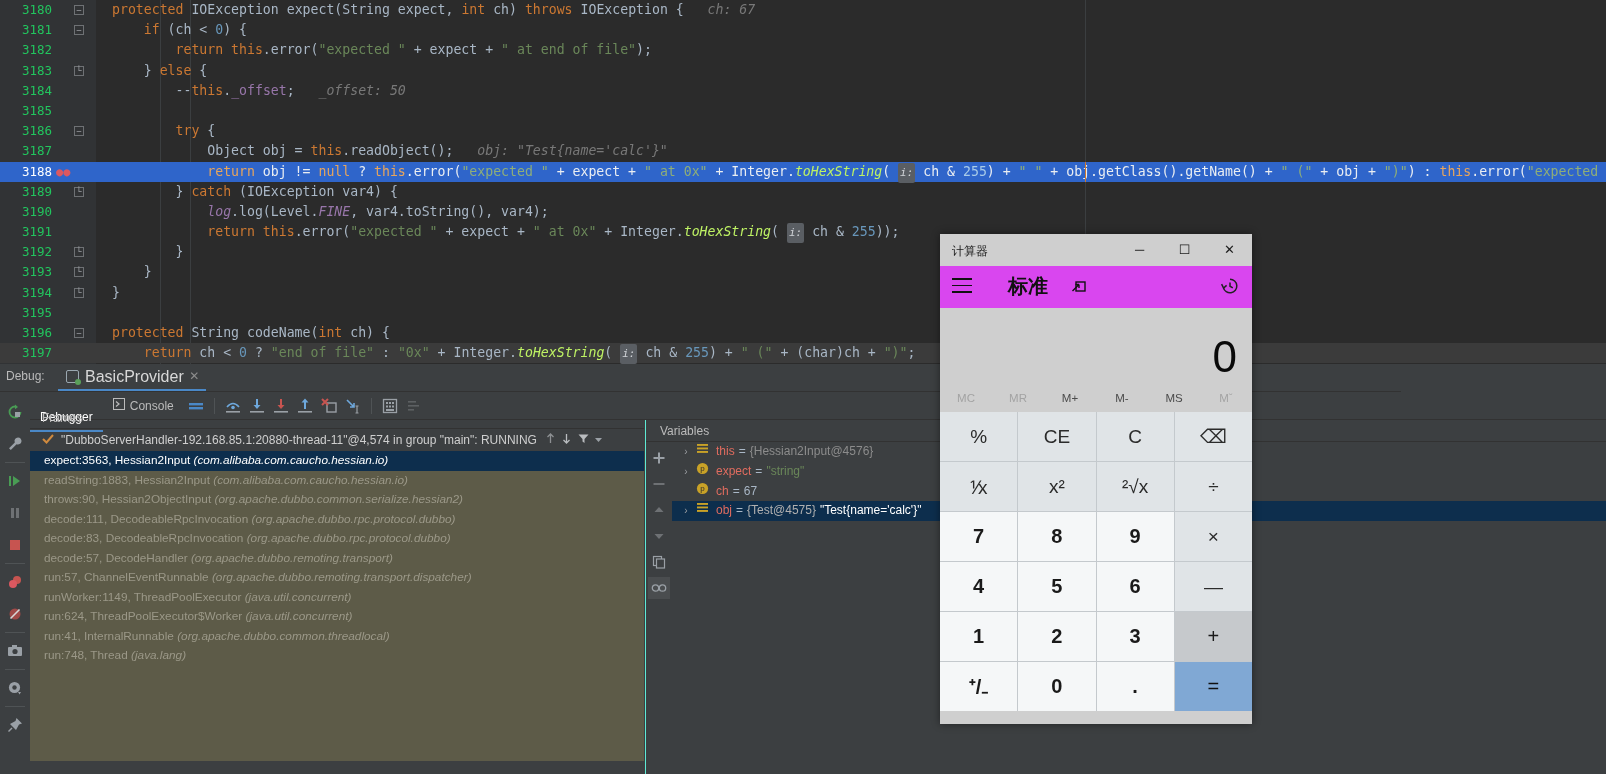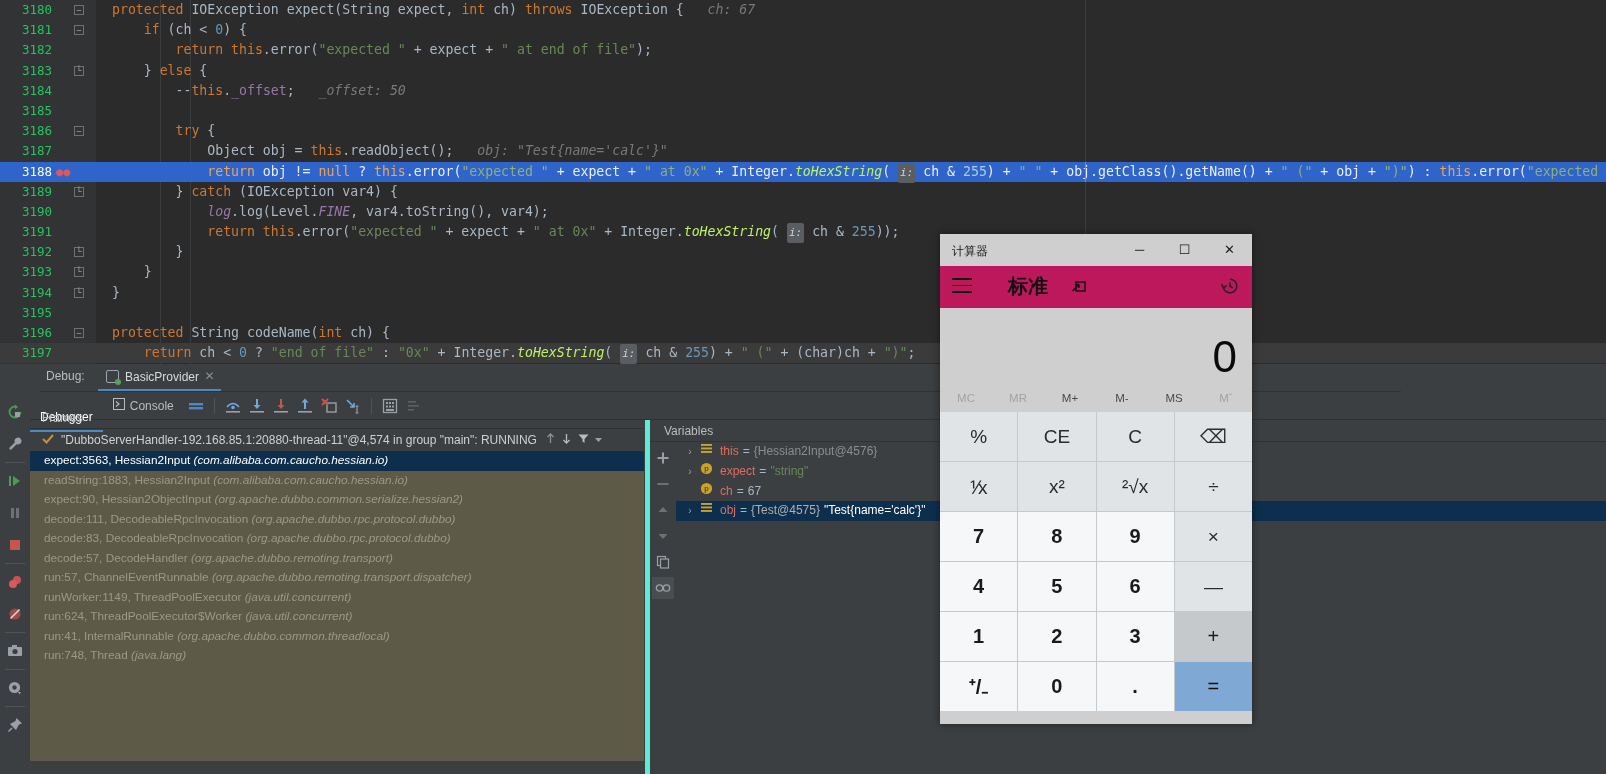--- a/index.html
+++ b/index.html
@@ -71,33 +71,32 @@
     position: absolute; top: 0; width: 1px; height: 364px; background: #3b3e40;
   }
   .caret {
     position: absolute; width: 1px; height: 20px; background: #cc7832;
   }
 
   
   #debug-panel {
     position: absolute; left: 0; top: 364px; width: 1401px; height: 410px;
     background: #3c3f41;
-    padding-left: 40px;
   }
   #debug-header {
     position: relative; height: 28px; border-bottom: 1px solid #323232;
   }
   #debug-label {
     position: absolute; left: 6px; top: 5px; font-size: 12px; color: #bbbbbb;
   }
   #debug-tab {
     position: absolute; left: 58px; top: 0; height: 27px; padding: 0 22px 0 8px;
     border-bottom: 2px solid #4a88c7; display: flex; align-items: center; gap: 6px;
   }
-  #debug-tab .tab-label { font-size: 12px; color: #d8d8d8; }
+  #debug-tab .tab-label { font-size: 16px; color: #d8d8d8; }
   .tab-close {
     position: absolute; right: 6px; top: 7px; width: 11px; height: 11px;
     color: #8d8d8d; font-size: 12px; line-height: 11px; text-align: center;
   }
   .session-icon {
     width: 13px; height: 13px; border: 1.6px solid #9aa7b0; border-radius: 2px;
     position: relative; background: #3c3f41;
   }
   .session-icon::after {
     content: ""; position: absolute; right: -3px; bottom: -3px;
@@ -149,21 +148,21 @@
   .frame-row {
     height: 19.5px; line-height: 19.5px; padding-left: 14px; font-size: 11.8px;
     color: #9b9888; white-space: nowrap; overflow: hidden;
   }
   .frame-row.sel { background: #0d2e4d; color: #ffffff; }
   .frame-row .pkg { font-style: italic; }
 
   
   #vars-pane {
     position: absolute; left: 645px; top: 56px; width: 961px; height: 354px;
-    border-left: 5px solid #5eead4;
+    border-left: 1px solid #5eead4;
   }
   #vars-head { height: 22px; display: flex; align-items: center;
     border-bottom: 1px solid #323232; }
   #vars-head .ttl { font-size: 12px; color: #bbbbbb; margin-left: 14px; }
   #vars-rail {
     position: absolute; left: 0; top: 22px; width: 26px; height: 332px;
     display: flex; flex-direction: column; align-items: center; padding-top: 3px;
   }
   .vr-btn { width: 22px; height: 22px; display: flex; align-items: center;
     justify-content: center; margin: 2px 0; }
@@ -198,21 +197,21 @@
   }
   .wbtn {
     position: absolute; top: 0; width: 45px; height: 31px;
     display: flex; align-items: center; justify-content: center;
     font-size: 13px; color: #1a1a1a;
   }
   #w-min { right: 90px; }
   #w-max { right: 45px; }
   #w-close { right: 0; }
   #calc-nav {
-    position: relative; height: 42px; background: #be185d;
+    position: relative; height: 42px; background: #d946ef;
   }
   #hamburger { position: absolute; left: 12px; top: 12px; width: 20px; height: 16px; }
   #hamburger i {
     display: block; height: 1.6px; background: #111; margin-bottom: 5px;
   }
   #calc-mode {
     position: absolute; left: 68px; top: 7px; font-size: 20px; font-weight: bold;
     color: #111;
   }
   #keepon { position: absolute; left: 130px; top: 12px; }
@@ -472,21 +471,21 @@
           <span>
             <svg width="11" height="11" viewBox="0 0 11 11">
                 <path d="M2 4 L5.5 8 L9 4 Z" fill="#9aa0a6"></path>
               </svg>
           </span>
         </span>
       </div>
       <div class="frames-list" id="frames-list">
           <div class="frame-row sel"><span>expect:3563, Hessian2Input </span><span class="pkg">(com.alibaba.com.caucho.hessian.io)</span></div>
           <div class="frame-row"><span>readString:1883, Hessian2Input </span><span class="pkg">(com.alibaba.com.caucho.hessian.io)</span></div>
-          <div class="frame-row"><span>expect:90, Hessian2ObjectInput </span><span class="pkg">(org.apache.dubbo.common.serialize.hessian2)</span></div>
+          <div class="frame-row"><span>throws:90, Hessian2ObjectInput </span><span class="pkg">(org.apache.dubbo.common.serialize.hessian2)</span></div>
           <div class="frame-row"><span>decode:111, DecodeableRpcInvocation </span><span class="pkg">(org.apache.dubbo.rpc.protocol.dubbo)</span></div>
           <div class="frame-row"><span>decode:83, DecodeableRpcInvocation </span><span class="pkg">(org.apache.dubbo.rpc.protocol.dubbo)</span></div>
           <div class="frame-row"><span>decode:57, DecodeHandler </span><span class="pkg">(org.apache.dubbo.remoting.transport)</span></div>
           <div class="frame-row"><span>run:57, ChannelEventRunnable </span><span class="pkg">(org.apache.dubbo.remoting.transport.dispatcher)</span></div>
           <div class="frame-row"><span>runWorker:1149, ThreadPoolExecutor </span><span class="pkg">(java.util.concurrent)</span></div>
           <div class="frame-row"><span>run:624, ThreadPoolExecutor$Worker </span><span class="pkg">(java.util.concurrent)</span></div>
           <div class="frame-row"><span>run:41, InternalRunnable </span><span class="pkg">(org.apache.dubbo.common.threadlocal)</span></div>
           <div class="frame-row"><span>run:748, Thread </span><span class="pkg">(java.lang)</span></div>
         </div>
     </div>

